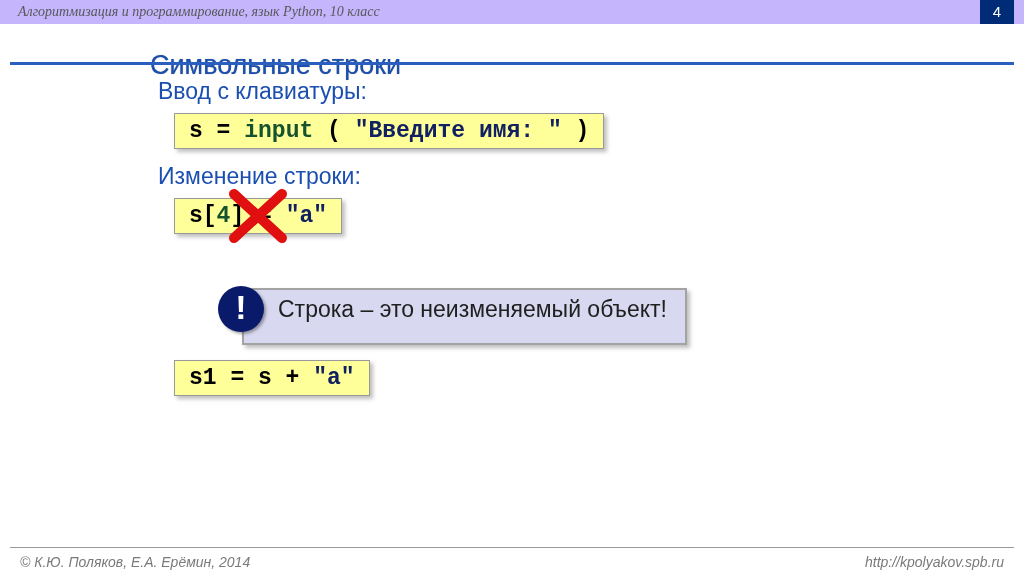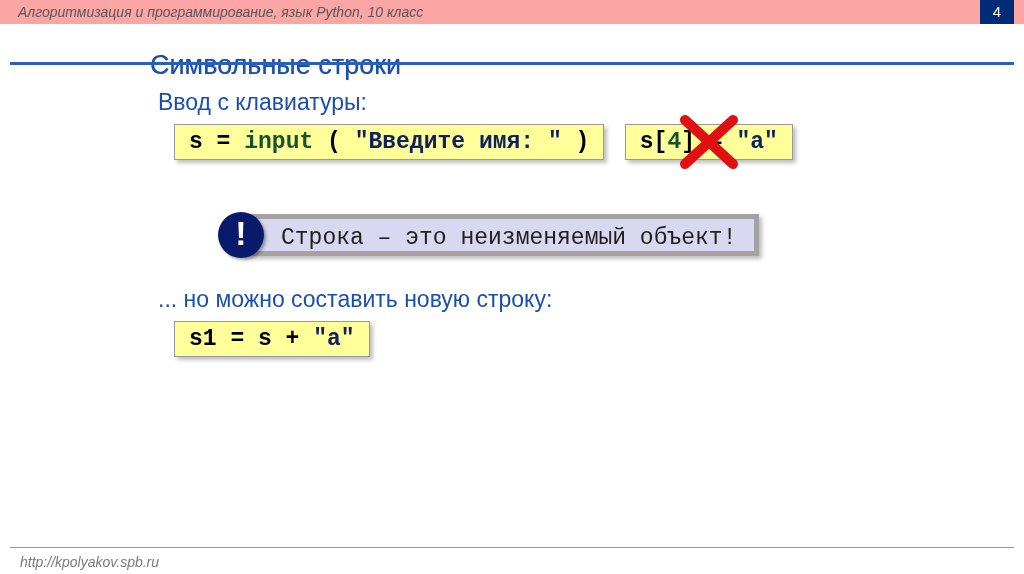--- a/index.html
+++ b/index.html
@@ -1,43 +1,43 @@
 <!DOCTYPE html>
 <html><head>
 <meta charset="utf-8">
 <style>
   * { box-sizing: border-box; margin: 0; padding: 0; }
   html, body { width: 1024px; height: 574px; font-family: Arial, Helvetica, sans-serif; background: #fff; color: #000; }
   .slide { position: relative; width: 1024px; height: 574px; }
 
   .header-strip {
     position: absolute; left: 0; top: 0; right: 0; height: 24px;
-    background: #fca5a5; display: flex; align-items: center;
-    padding: 0 18px; font-style: italic; color: #585858; font-size: 14px;
+    background: #c4b5fd; display: flex; align-items: center;
+    padding: 0 18px; font-style: italic; color: #585858; font-size: 14px; font-family: Liberation Serif, serif;
   }
   .page-num {
     position: absolute; right: 10px; top: 0; width: 34px; height: 24px;
     background: #002b77; color: #fff; text-align: center; line-height: 24px;
     font-size: 15px;
   }
 
   .title {
     position: absolute; left: 150px; top: 30px;
     font-size: 27px; color: #1a4fb0; font-weight: normal;
     text-shadow: 0 0 1px #888;
     margin-top: 20px;
   }
   .title-underline {
     position: absolute; left: 10px; right: 10px; top: 62px;
     height: 3px; background: #2a5fc0;
   }
 
   .content { position: absolute; left: 158px; top: 78px; right: 70px; }
 
-  .sect { color: #1a4fb0; font-size: 23px; margin-top: 11px; margin-bottom: 8px; }
+  .sect { color: #1a4fb0; font-size: 23px; margin-top: 0; margin-bottom: 8px; }
 
   .codebox {
     display: inline-block;
     background: #ffff99;
     border: 1px solid #999;
     box-shadow: 3px 3px 4px rgba(0,0,0,0.25);
     font-family: "Courier New", monospace;
     font-size: 23px; font-weight: bold;
     padding: 4px 14px 4px 14px;
     color: #000;
@@ -52,25 +52,24 @@
   .red-x {
     position: absolute; left: 54px; top: -10px; pointer-events: none;
   }
 
   .notewrap {
     position: relative; margin: 14px 0 26px 60px; height: 48px;
   }
   .notebox {
     position: absolute; left: 24px; top: 2px;
     background: #d8d8f0;
-    border: 5px solid #a3a3a3;
+    border: 2px solid #a3a3a3;
     box-shadow: 3px 3px 4px rgba(0,0,0,0.25);
     font-size: 23px; color: #202020;
-    padding: 6px 18px 0 34px;
-    font-family: Liberation Mono, monospace;
+    padding: 6px 18px 20px 34px;
   }
   .bang {
     position: absolute; left: 0; top: 0;
     width: 46px; height: 46px; border-radius: 50%;
     background: #0a1a6a; color: #fff;
     font-size: 34px; font-weight: bold;
     text-align: center; line-height: 42px;
     box-shadow: 2px 2px 3px rgba(0,0,0,0.35);
   }
 
@@ -95,38 +94,39 @@
   <div class="page-num">4</div>
 
   <div class="title">Символьные строки</div>
   <div class="title-underline"></div>
 
   <div class="content">
 
     <div class="sect">Ввод с клавиатуры:</div>
     <div class="codebox"><span>s = </span><span class="code-blue">input</span><span> ( </span><span class="code-dark">"Введите имя: "</span><span> )</span></div>
 
+    <div class="sect">Изменение строки:</div>
     <div class="code2-wrap">
       <div class="codebox" style="margin-left:0;"><span>s[</span><span class="code-blue">4</span><span>] = </span><span class="code-dark">"а"</span></div>
       <svg class="red-x" width="60" height="56">
         <line x1="6" y1="6" x2="54" y2="50" stroke="#e01010" stroke-width="10" stroke-linecap="round"></line>
         <line x1="54" y1="6" x2="6" y2="50" stroke="#e01010" stroke-width="10" stroke-linecap="round"></line>
       </svg>
     </div>
 
     <div class="notewrap">
       <div class="notebox">
         <span>Строка – это неизменяемый объект!</span>
       </div>
       <div class="bang">!</div>
     </div>
 
-    <div class="sect">... но можно составить новую строку:</div>
     <div class="codebox"><span>s1 = s + </span><span class="code-dark">"а"</span></div>
 
   </div>
 
   <div class="footer-line"></div>
   <div class="footer">
+    <span>© К.Ю. Поляков, Е.А. Ерёмин, 2014</span>
     <span>http://kpolyakov.spb.ru</span>
   </div>
 
 </div>
 
 </body></html>

